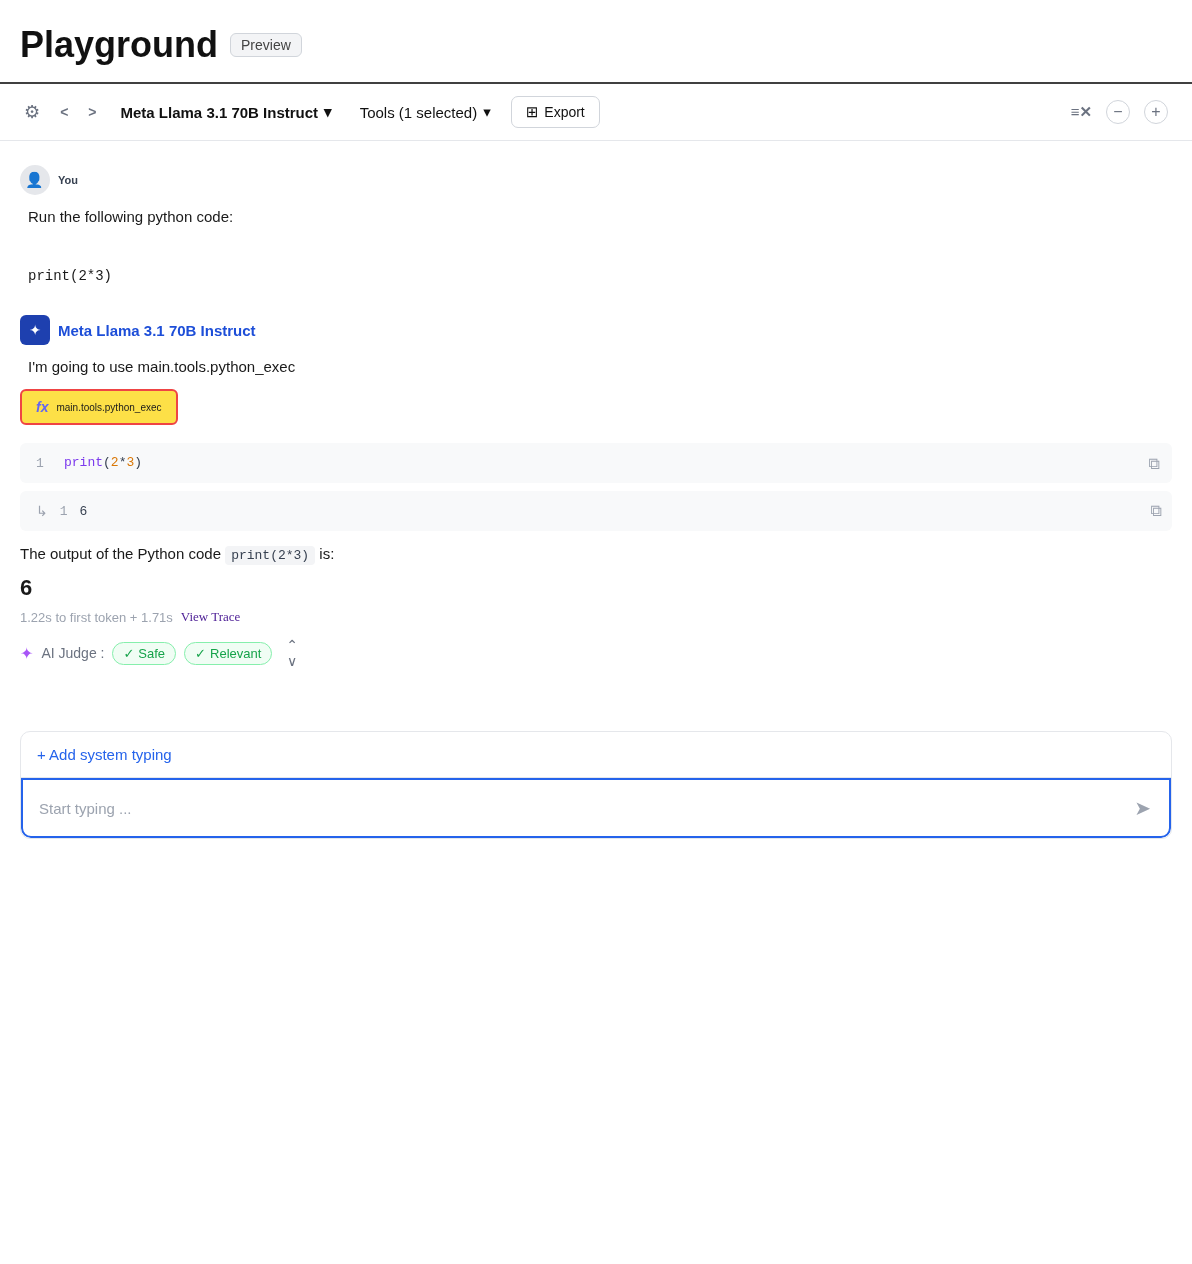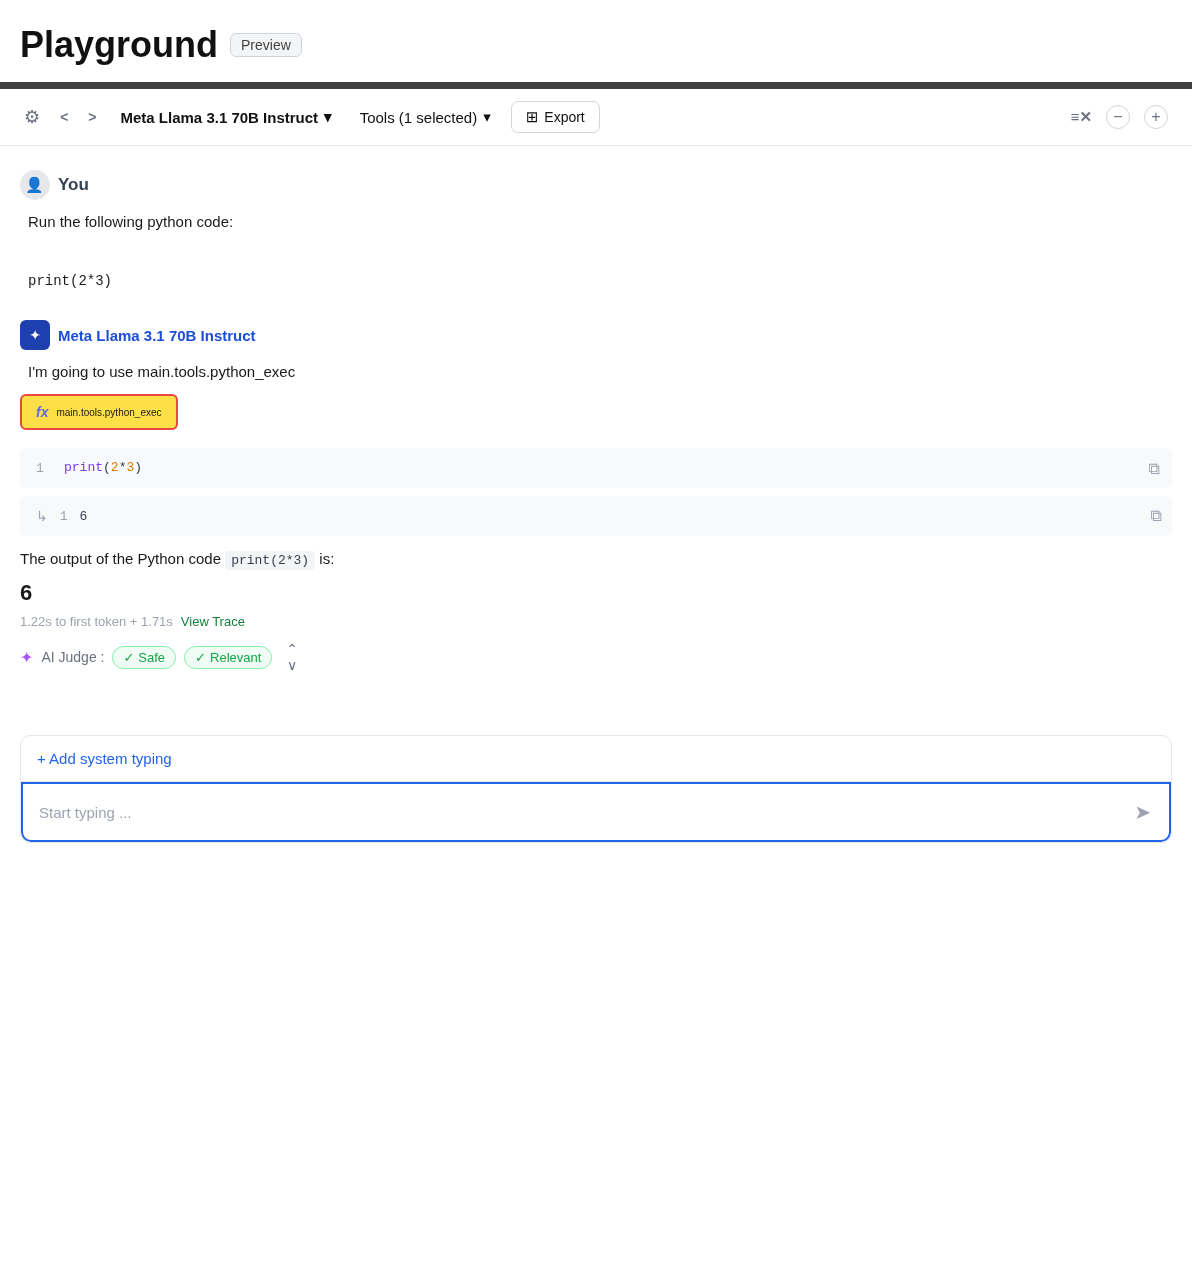--- a/index.html
+++ b/index.html
@@ -7,21 +7,21 @@
       font-family: -apple-system, BlinkMacSystemFont, 'Segoe UI', sans-serif;
       background: #fff;
       color: #1a1a1a;
       width: 1192px;
       min-height: 1264px;
     }
 
     
     .page-header {
       padding: 24px 20px 16px 20px;
-      border-bottom: 7px solid #404040;
+      border-bottom: 2px solid #404040;
     }
     .page-title-row {
       display: flex;
       align-items: center;
       gap: 12px;
     }
     .page-title {
       font-size: 36px;
       font-weight: 700;
       color: #111;
@@ -132,21 +132,21 @@
       height: 30px;
       border-radius: 50%;
       background: #e5e7eb;
       display: flex;
       align-items: center;
       justify-content: center;
       color: #6b7280;
       font-size: 15px;
     }
     .sender-name {
-      font-size: 17px;
+      font-size: 11px;
       font-weight: 600;
       color: #374151;
     }
     .message-text {
       font-size: 15px;
       color: #1a1a1a;
       line-height: 1.6;
       margin-left: 8px;
     }
     .message-code-inline {
@@ -303,23 +303,24 @@
     
     .timing-info {
       font-size: 13px;
       color: #9ca3af;
       margin: 8px 0;
       display: flex;
       align-items: flex-end;
       gap: 8px;
     }
     .view-trace-link {
-      color: #15803d;
+      color: #4c1d95;
       cursor: pointer;
       text-decoration: none;
+      font-family: Liberation Serif, serif;
     }
 
     
     .ai-judge-row {
       display: flex;
       align-items: center;
       gap: 8px;
       margin-top: 10px;
     }
     .ai-judge-icon {

